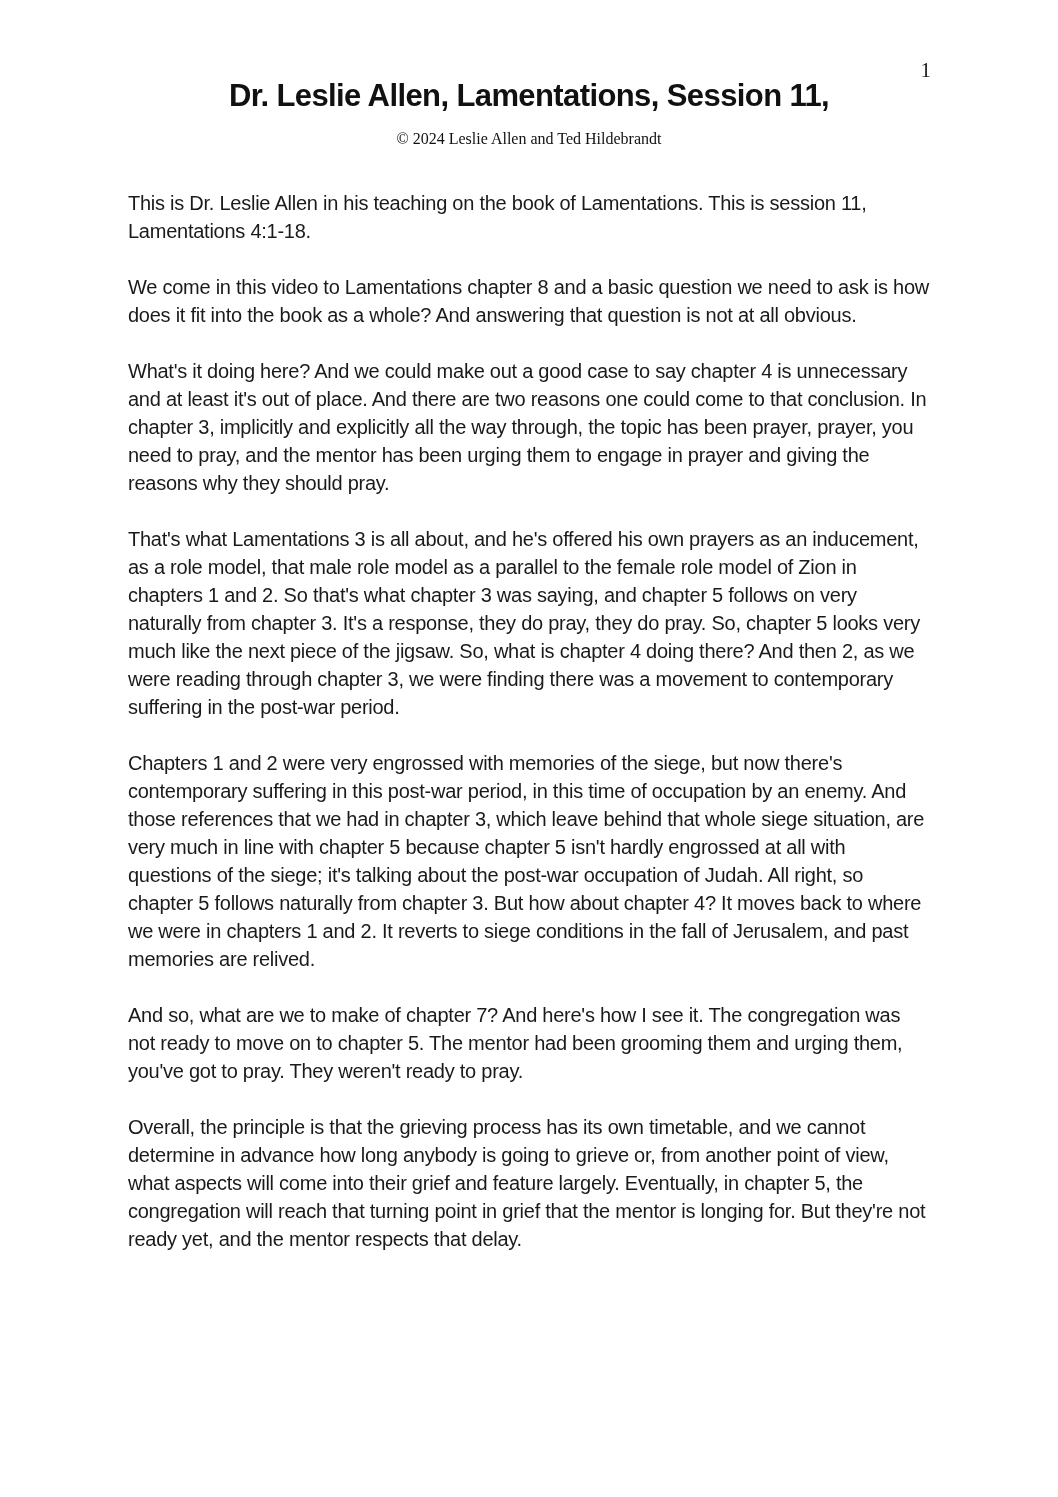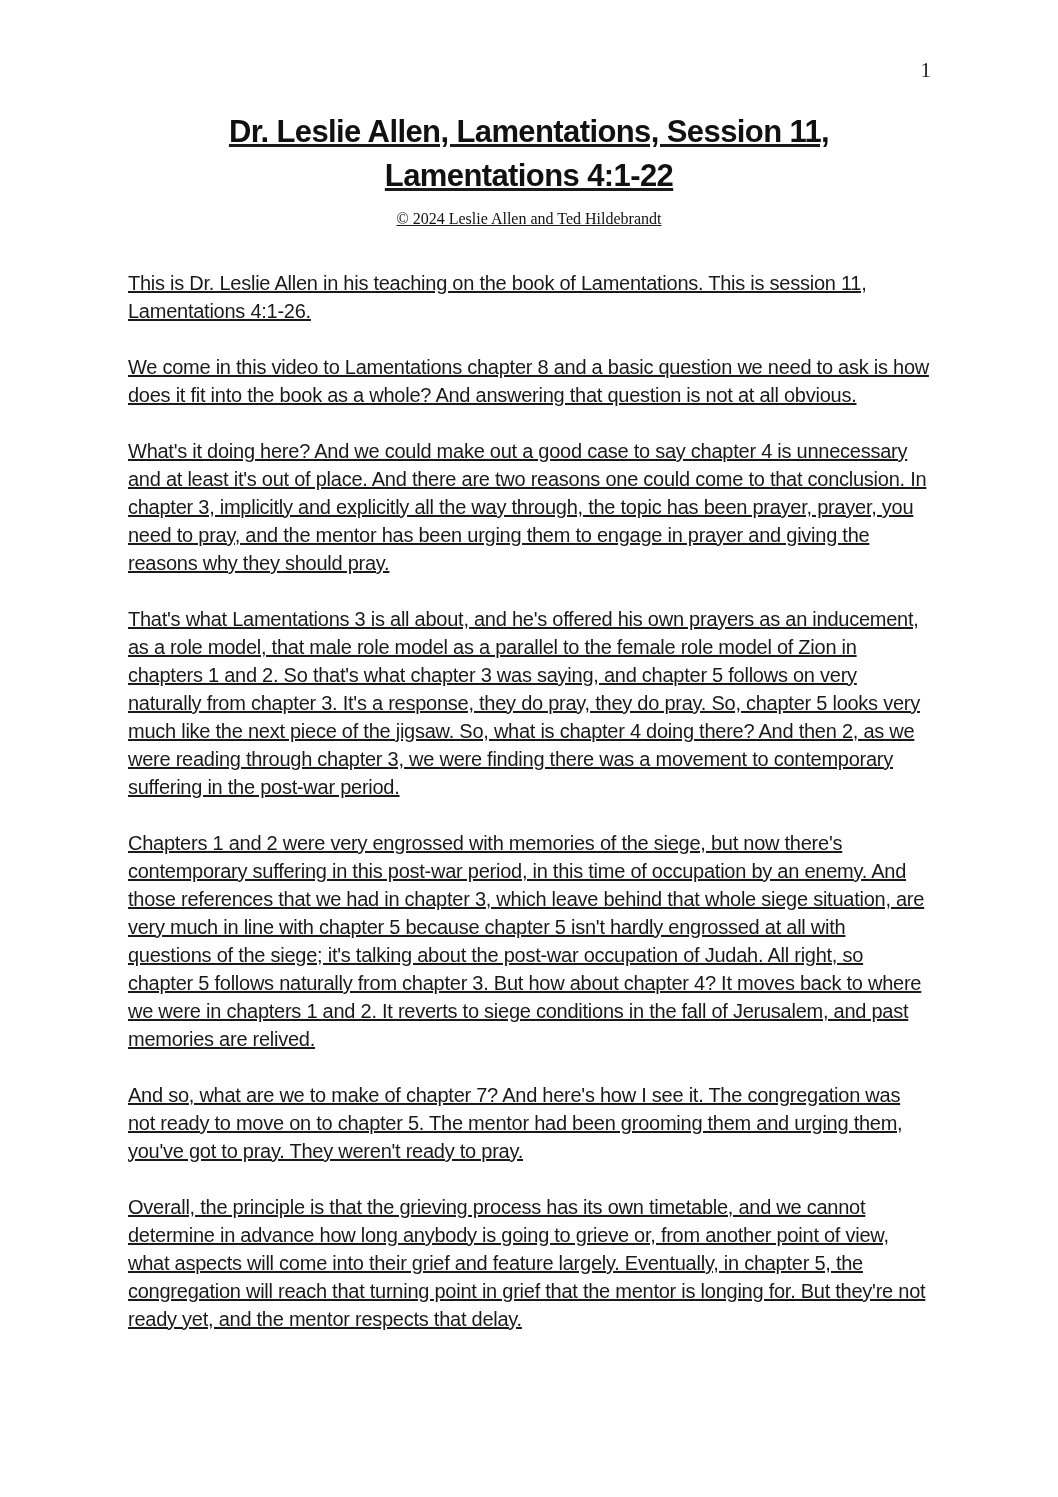--- a/index.html
+++ b/index.html
@@ -19,22 +19,21 @@
   .page-number {
     position: absolute;
     top: 58px;
     right: 127px;
     font-family: "Liberation Serif", serif;
     font-size: 21px;
     line-height: 24px;
     color: #1a1a1a;
   }
   .content {
-    padding: 110px 128px 0 128px;
-    text-decoration: underline;
+    padding: 74px 128px 0 128px;
   }
   .doc-title {
     margin: 0;
     text-align: center;
     font-weight: bold;
     font-size: 31px;
     line-height: 44px;
     letter-spacing: -0.6px;
     color: #111111;
   }
@@ -65,27 +64,26 @@
 <body>
 
 <div class="page">
 
   <div class="page-number">1</div>
 
   <div class="content">
 
     <h1 class="doc-title">
       <span class="title-line">Dr. Leslie Allen, Lamentations, Session 11,</span>
-      <span class="title-line">Lamentations 4:1-22</span>
     </h1>
 
     <div class="copyright">© 2024 Leslie Allen and Ted Hildebrandt</div>
 
     <div class="body-text">
-      <p>This is Dr. Leslie Allen in his teaching on the book of Lamentations. This is session 11, Lamentations 4:1-26.</p>
+      <p>This is Dr. Leslie Allen in his teaching on the book of Lamentations. This is session 11, Lamentations 4:1-18.</p>
       <p>We come in this video to Lamentations chapter 8 and a basic question we need to ask is how does it fit into the book as a whole? And answering that question is not at all obvious.</p>
       <p>What's it doing here? And we could make out a good case to say chapter 4 is unnecessary and at least it's out of place. And there are two reasons one could come to that conclusion. In chapter 3, implicitly and explicitly all the way through, the topic has been prayer, prayer, you need to pray, and the mentor has been urging them to engage in prayer and giving the reasons why they should pray.</p>
       <p>That's what Lamentations 3 is all about, and he's offered his own prayers as an inducement, as a role model, that male role model as a parallel to the female role model of Zion in chapters 1 and 2. So that's what chapter 3 was saying, and chapter 5 follows on very naturally from chapter 3. It's a response, they do pray, they do pray. So, chapter 5 looks very much like the next piece of the jigsaw. So, what is chapter 4 doing there? And then 2, as we were reading through chapter 3, we were finding there was a movement to contemporary suffering in the post-war period.</p>
       <p>Chapters 1 and 2 were very engrossed with memories of the siege, but now there's contemporary suffering in this post-war period, in this time of occupation by an enemy. And those references that we had in chapter 3, which leave behind that whole siege situation, are very much in line with chapter 5 because chapter 5 isn't hardly engrossed at all with questions of the siege; it's talking about the post-war occupation of Judah. All right, so chapter 5 follows naturally from chapter 3. But how about chapter 4? It moves back to where we were in chapters 1 and 2. It reverts to siege conditions in the fall of Jerusalem, and past memories are relived.</p>
       <p>And so, what are we to make of chapter 7? And here's how I see it. The congregation was not ready to move on to chapter 5. The mentor had been grooming them and urging them, you've got to pray. They weren't ready to pray.</p>
       <p>Overall, the principle is that the grieving process has its own timetable, and we cannot determine in advance how long anybody is going to grieve or, from another point of view, what aspects will come into their grief and feature largely. Eventually, in chapter 5, the congregation will reach that turning point in grief that the mentor is longing for. But they're not ready yet, and the mentor respects that delay.</p>
     </div>
 
   </div>
 

